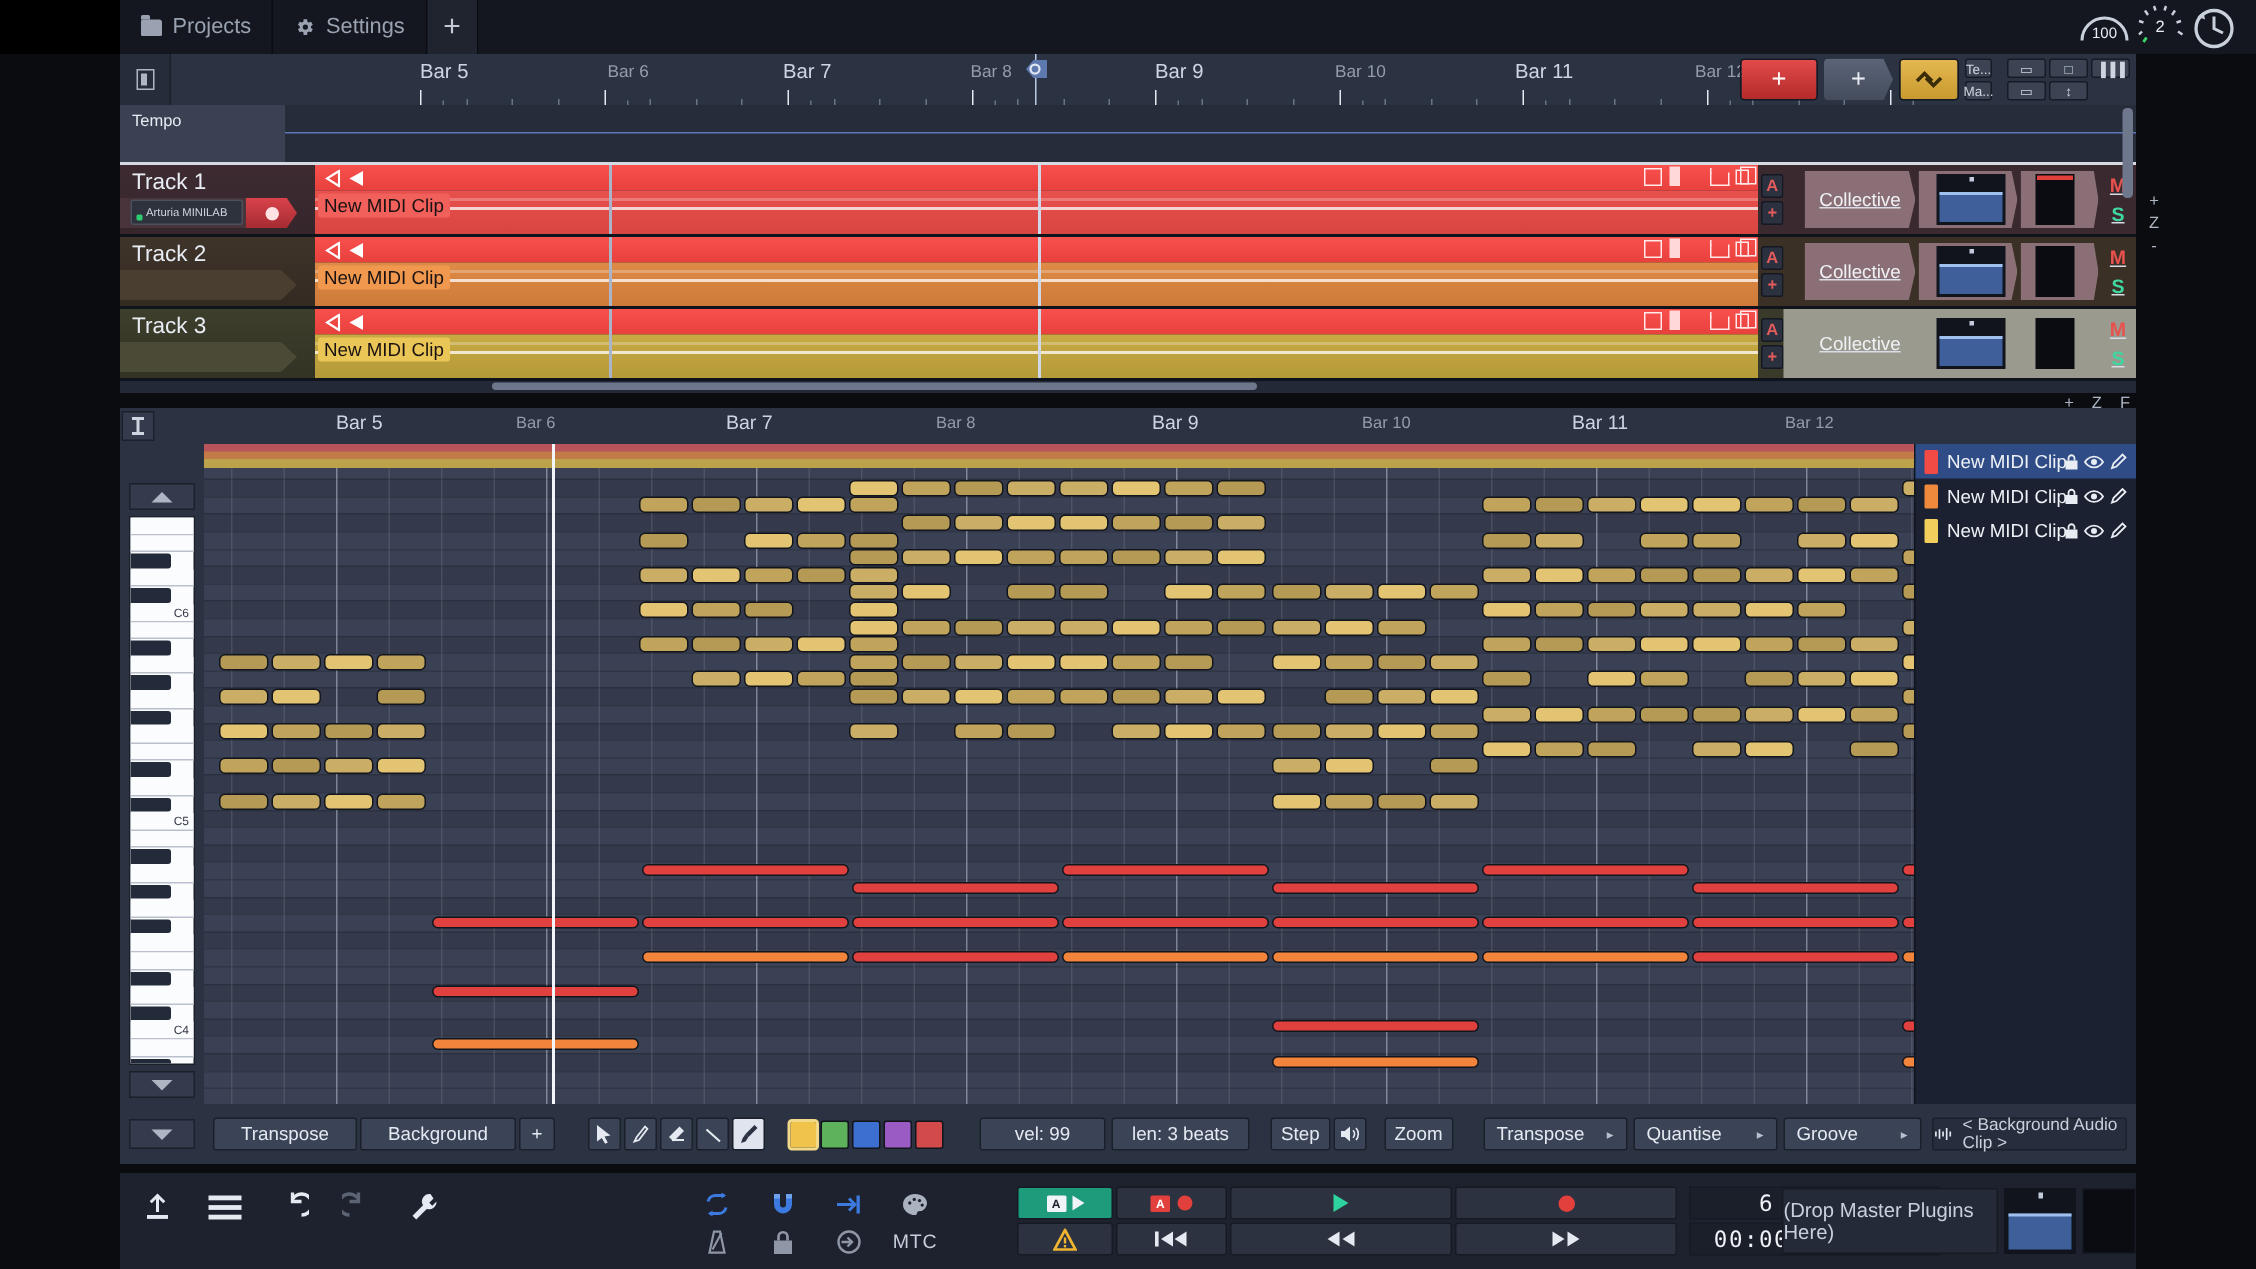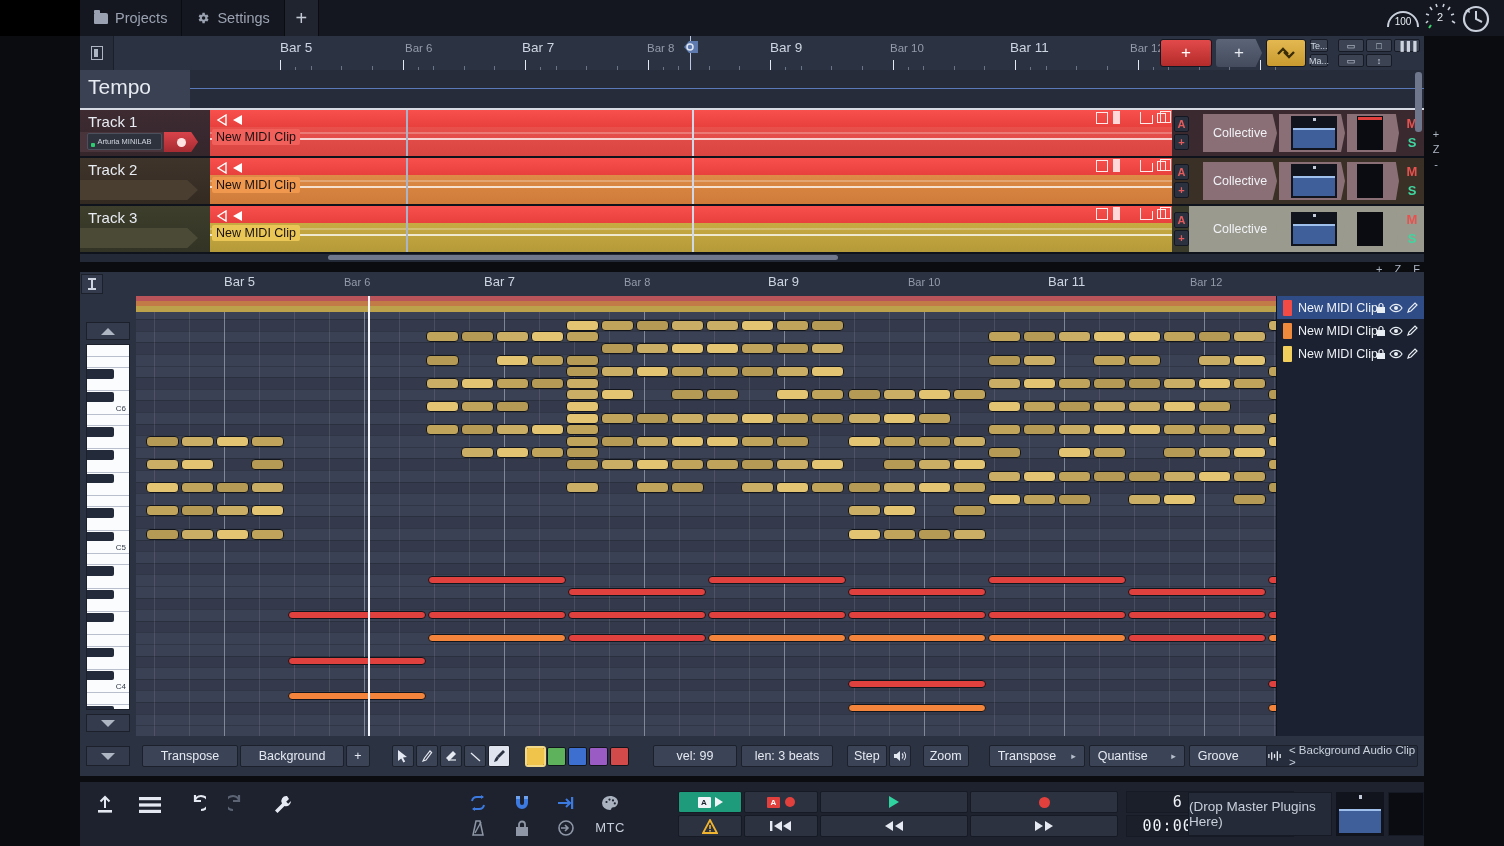--- a/index.html
+++ b/index.html
@@ -109,39 +109,39 @@
   .ci.corner:after{content:"";position:absolute;left:0;bottom:0;width:11px;height:8px;border:1.5px solid #ffe9e9;border-top:none;}
   .ci.corner:before{content:"";position:absolute;left:0;top:0;width:4px;height:4px;border-left:1.5px solid #ffe9e9;}
   .ci.copy { border:1.5px solid #ffe9e9; position:relative; width:9px;height:10px;}
   .ci.copy:after{content:"";position:absolute;left:2px;top:-3px;width:9px;height:10px;border:1.5px solid #ffe9e9;}
   .clip-playh { position:absolute; top:0; width:2px; height:100%; background:#cfd8e8; z-index:4; }
 
   .sidestrip { position:absolute; right:0; top:0; width:252px; height:100%; display:flex; }
   .as-col { width:18px; display:flex; flex-direction:column; justify-content:center; gap:2px; padding-left:2px;}
   .asb { width:15px;height:16px; background:#2c3140; border:1px solid #141822; border-radius:2px;
      font-size:11px; font-weight:bold; color:#e45b5b; display:flex;align-items:center;justify-content:center;}
-  .strip { flex:1; display:flex; align-items:center; gap:2px; padding:3px 14px; }
+  .strip { flex:1; display:flex; align-items:center; gap:2px; padding:3px 14px;text-decoration:underline; }
   .sp { height:38px; display:flex;align-items:center;justify-content:center; font-size:12.5px; color:#f0f2f6;
      clip-path:polygon(0 0, 94% 0, 100% 50%, 94% 100%, 0 100%); }
   .sp.plug { width:74px; }
   .sp.fad { width:66px; position:relative; }
   .fader { position:absolute; left:12px; top:2px; width:46px; height:34px; background:#11141c; }
   .fader .dot{position:absolute;left:50%;top:2px;width:3px;height:3px;margin-left:-1.5px;background:#c3cbda;}
   .fader .fill{position:absolute;left:2px;right:2px;bottom:2px;height:20px;background:#3f5f9a;border-top:2px solid #9fc0ec;}
   .sp.met { width:52px; position:relative; }
   .meterbox { position:absolute; left:10px; top:2px; width:26px;height:34px; background:#0a0c12; }
   .meterbox .peak{position:absolute;left:1px;right:1px;top:1px;height:3px;background:#e2403c;}
   .ms { width:22px; display:flex;flex-direction:column; gap:1px; }
   .msb { height:18px; display:flex;align-items:center;justify-content:center; font-size:13px; font-weight:bold;}
   .msb.m { color:#e8514e; }
   .msb.s { color:#3fd6a0; }
 
   .temporow { position:relative; height:40px; background:#2b3242; border-bottom:2px solid #d6dae2; }
   .tempo-h { position:absolute; left:0; top:0; width:110px; height:100%; background:#3a4153;
-      display:flex; align-items:flex-start; padding:5px 0 0 8px; font-size:21px; color:#e7ebf2; }
+      display:flex; align-items:flex-start; padding:5px 0 0 8px; font-size:11px; color:#e7ebf2; }
   .tempo-lane { position:absolute; left:110px; top:0; right:0; height:100%; background:#262c39; }
   .tempo-line { position:absolute; left:0; right:0; top:18px; height:1px; background:#5a79b9; }
 
   .arr-scroll { position:absolute; left:0; bottom:0; width:1344px; height:8px; }
   .arr-scroll .bar { position:absolute; left:248px; top:1px; width:510px; height:5px; background:#6e778b; border-radius:3px;}
   .vscroll { position:absolute; right:-0px; top:34px; width:12px; bottom:8px; }
   .vscroll .bar { position:absolute; right:2px; top:2px; width:7px; height:60px; background:#6e778b; border-radius:3px;}
 
   .zside { position:absolute; left:1424px; top:36px; width:24px; height:226px; background:#0a0c10;
     display:flex; flex-direction:column; align-items:center; justify-content:center; gap:3px;
@@ -196,21 +196,21 @@
   .etb-scr { width:44px; height:20px; background:#343b4c; border:1px solid #1b202b; display:flex;align-items:center;justify-content:center;}
   .btn { height:22px; background:#3b4356; border:1px solid #1b202b; border-radius:2px; color:#e5e9f1;
      font-size:12.5px; display:flex; align-items:center; justify-content:center; padding:0 10px; }
   .btn.sm { padding:0 6px; }
   .grp { display:flex; gap:2px; margin-left:10px; }
   .tool { width:22px; height:22px; background:#3b4356; border:1px solid #1b202b; border-radius:2px;
      display:flex;align-items:center;justify-content:center; }
   .tool.active { background:#dfe4ee; }
   .sw { width:19px;height:19px; border:1px solid #12151c; border-radius:2px; }
   .sw.act { outline:2px solid #f2d98a; outline-offset:-1px; }
-  .bgclip { position:absolute; right:6px; bottom:9px; width:152px; height:22px; background:#262d3c;
+  .bgclip { position:absolute; right:6px; bottom:9px; width:130px; height:22px; background:#262d3c;
      border:1px solid #1b202b; border-radius:2px; display:flex; align-items:center; gap:5px;
      justify-content:center; font-size:11.5px; color:#c9d0dc; }
 
   
   .transport { position:absolute; left:80px; top:782px; width:1344px; height:64px; background:#1d222e; }
   .tr-icons { position:absolute; left:14px; top:12px; display:flex; align-items:center; gap:22px; }
   .tr-icons svg { display:block; }
   .tr-toggles { position:absolute; left:376px; top:8px; display:grid;
      grid-template-columns:repeat(4,44px); grid-template-rows:25px 25px; align-items:center; justify-items:center; }
   .tr-toggles svg { display:block; }

